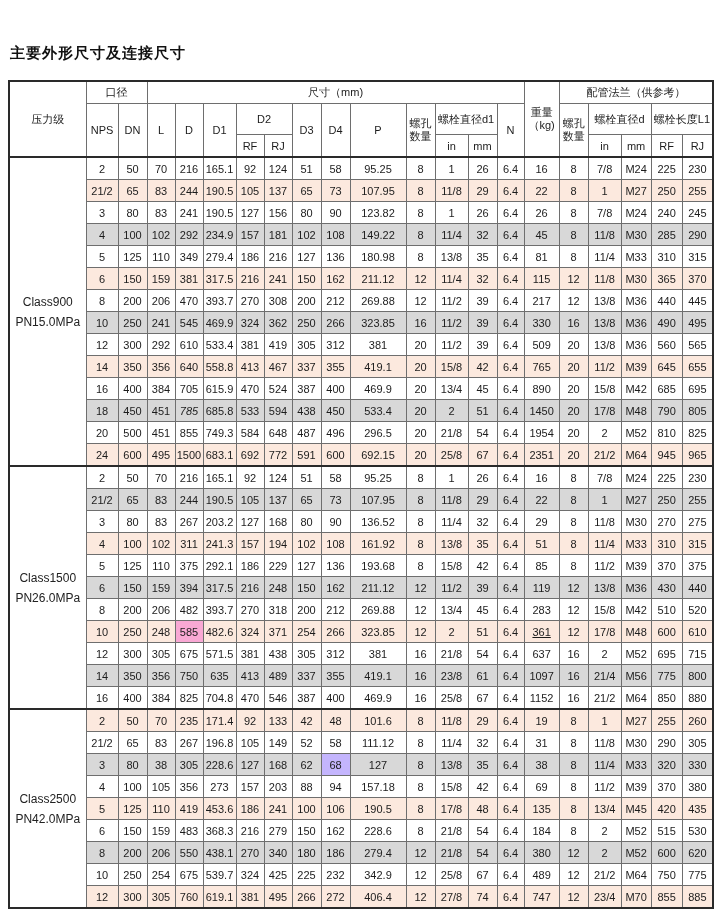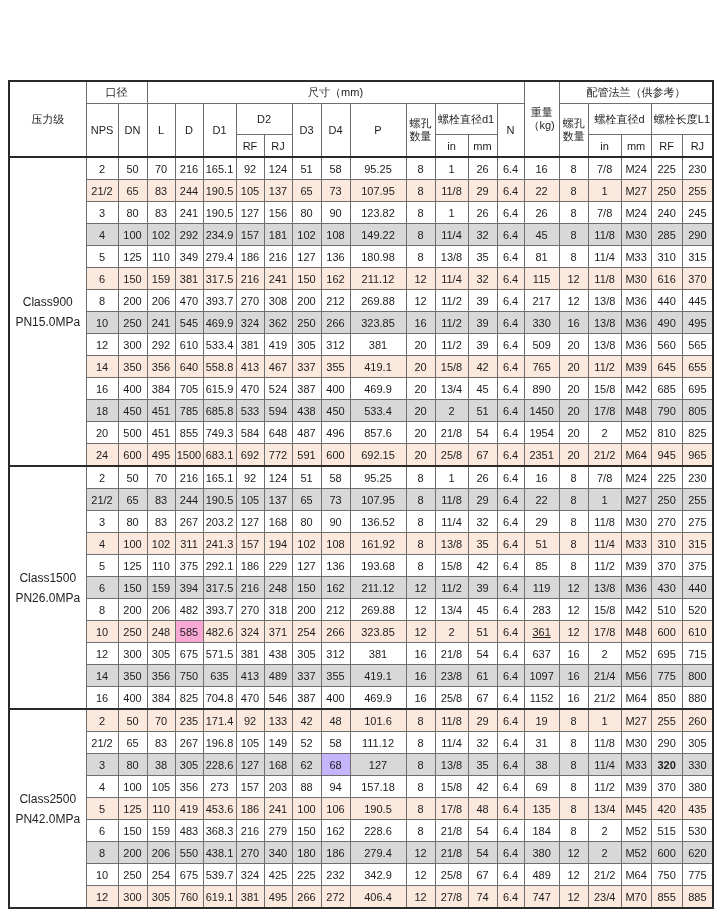--- a/index.html
+++ b/index.html
@@ -18,20 +18,21 @@
   .pre{white-space:pre-line !important;line-height:13px;}
   .spec tbody td{height:21px;}
   .spec tbody tr.section-start td{border-top:2px solid #2a2a2a;}
   td.class-cell{background:#ffffff !important;font-size:12px;white-space:pre-line;line-height:20px;color:#222;}
   .num{letter-spacing:0;}
 </style>
 </head>
 <body>
 
 <div class="page">
+  <div class="doc-title">主要外形尺寸及连接尺寸</div>
 
   <table class="spec">
     <colgroup>
       <col style="width:77px">
         <col style="width:32px">
         <col style="width:29px">
       <col style="width:28px">
         <col style="width:28px">
         <col style="width:33px">
       <col style="width:28px">
@@ -214,21 +215,21 @@
           <td class="num" style="background: rgb(252, 233, 222);">162</td>
           <td class="num" style="background: rgb(252, 233, 222);">211.12</td>
           <td class="num" style="background: rgb(252, 233, 222);">12</td>
           <td class="num" style="background: rgb(252, 233, 222);">11/4</td>
           <td class="num" style="background: rgb(252, 233, 222);">32</td>
           <td class="num" style="background: rgb(252, 233, 222);">6.4</td>
           <td class="num" style="background: rgb(252, 233, 222);">115</td>
           <td class="num" style="background: rgb(252, 233, 222);">12</td>
           <td class="num" style="background: rgb(252, 233, 222);">11/8</td>
           <td class="num" style="background: rgb(252, 233, 222);">M30</td>
-          <td class="num" style="background: rgb(252, 233, 222);">616</td>
+          <td class="num" style="background: rgb(252, 233, 222);">365</td>
           <td class="num" style="background: rgb(252, 233, 222);">370</td>
         </tr>
         <tr>
           <td class="num">8</td>
           <td class="num">200</td>
           <td class="num">206</td>
           <td class="num">470</td>
           <td class="num">393.7</td>
           <td class="num">270</td>
           <td class="num">308</td>
@@ -331,21 +332,21 @@
           <td class="num">20</td>
           <td class="num">15/8</td>
           <td class="num">M42</td>
           <td class="num">685</td>
           <td class="num">695</td>
         </tr>
         <tr>
           <td class="num" style="background: rgb(216, 216, 216);">18</td>
           <td class="num" style="background: rgb(216, 216, 216);">450</td>
           <td class="num" style="background: rgb(216, 216, 216);">451</td>
-          <td class="num" style="background: rgb(216, 216, 216);">785</td>
+          <td class="num" style="background: rgb(216, 216, 216); font-style: italic;">785</td>
           <td class="num" style="background: rgb(216, 216, 216);">685.8</td>
           <td class="num" style="background: rgb(216, 216, 216);">533</td>
           <td class="num" style="background: rgb(216, 216, 216);">594</td>
           <td class="num" style="background: rgb(216, 216, 216);">438</td>
           <td class="num" style="background: rgb(216, 216, 216);">450</td>
           <td class="num" style="background: rgb(216, 216, 216);">533.4</td>
           <td class="num" style="background: rgb(216, 216, 216);">20</td>
           <td class="num" style="background: rgb(216, 216, 216);">2</td>
           <td class="num" style="background: rgb(216, 216, 216);">51</td>
           <td class="num" style="background: rgb(216, 216, 216);">6.4</td>
@@ -359,21 +360,21 @@
         <tr>
           <td class="num">20</td>
           <td class="num">500</td>
           <td class="num">451</td>
           <td class="num">855</td>
           <td class="num">749.3</td>
           <td class="num">584</td>
           <td class="num">648</td>
           <td class="num">487</td>
           <td class="num">496</td>
-          <td class="num">857.6</td>
+          <td class="num">296.5</td>
           <td class="num">20</td>
           <td class="num">21/8</td>
           <td class="num">54</td>
           <td class="num">6.4</td>
           <td class="num">1954</td>
           <td class="num">20</td>
           <td class="num">2</td>
           <td class="num">M52</td>
           <td class="num">810</td>
           <td class="num">825</td>
@@ -702,21 +703,21 @@
           <td class="num" style="background: #c4b5fd;">68</td>
           <td class="num" style="background: rgb(216, 216, 216);">127</td>
           <td class="num" style="background: rgb(216, 216, 216);">8</td>
           <td class="num" style="background: rgb(216, 216, 216);">13/8</td>
           <td class="num" style="background: rgb(216, 216, 216);">35</td>
           <td class="num" style="background: rgb(216, 216, 216);">6.4</td>
           <td class="num" style="background: rgb(216, 216, 216);">38</td>
           <td class="num" style="background: rgb(216, 216, 216);">8</td>
           <td class="num" style="background: rgb(216, 216, 216);">11/4</td>
           <td class="num" style="background: rgb(216, 216, 216);">M33</td>
-          <td class="num" style="background: rgb(216, 216, 216); font-weight: bold;">320</td>
+          <td class="num" style="background: rgb(216, 216, 216);">320</td>
           <td class="num" style="background: rgb(216, 216, 216);">330</td>
         </tr>
         <tr>
           <td class="num">4</td>
           <td class="num">100</td>
           <td class="num">105</td>
           <td class="num">356</td>
           <td class="num">273</td>
           <td class="num">157</td>
           <td class="num">203</td>

